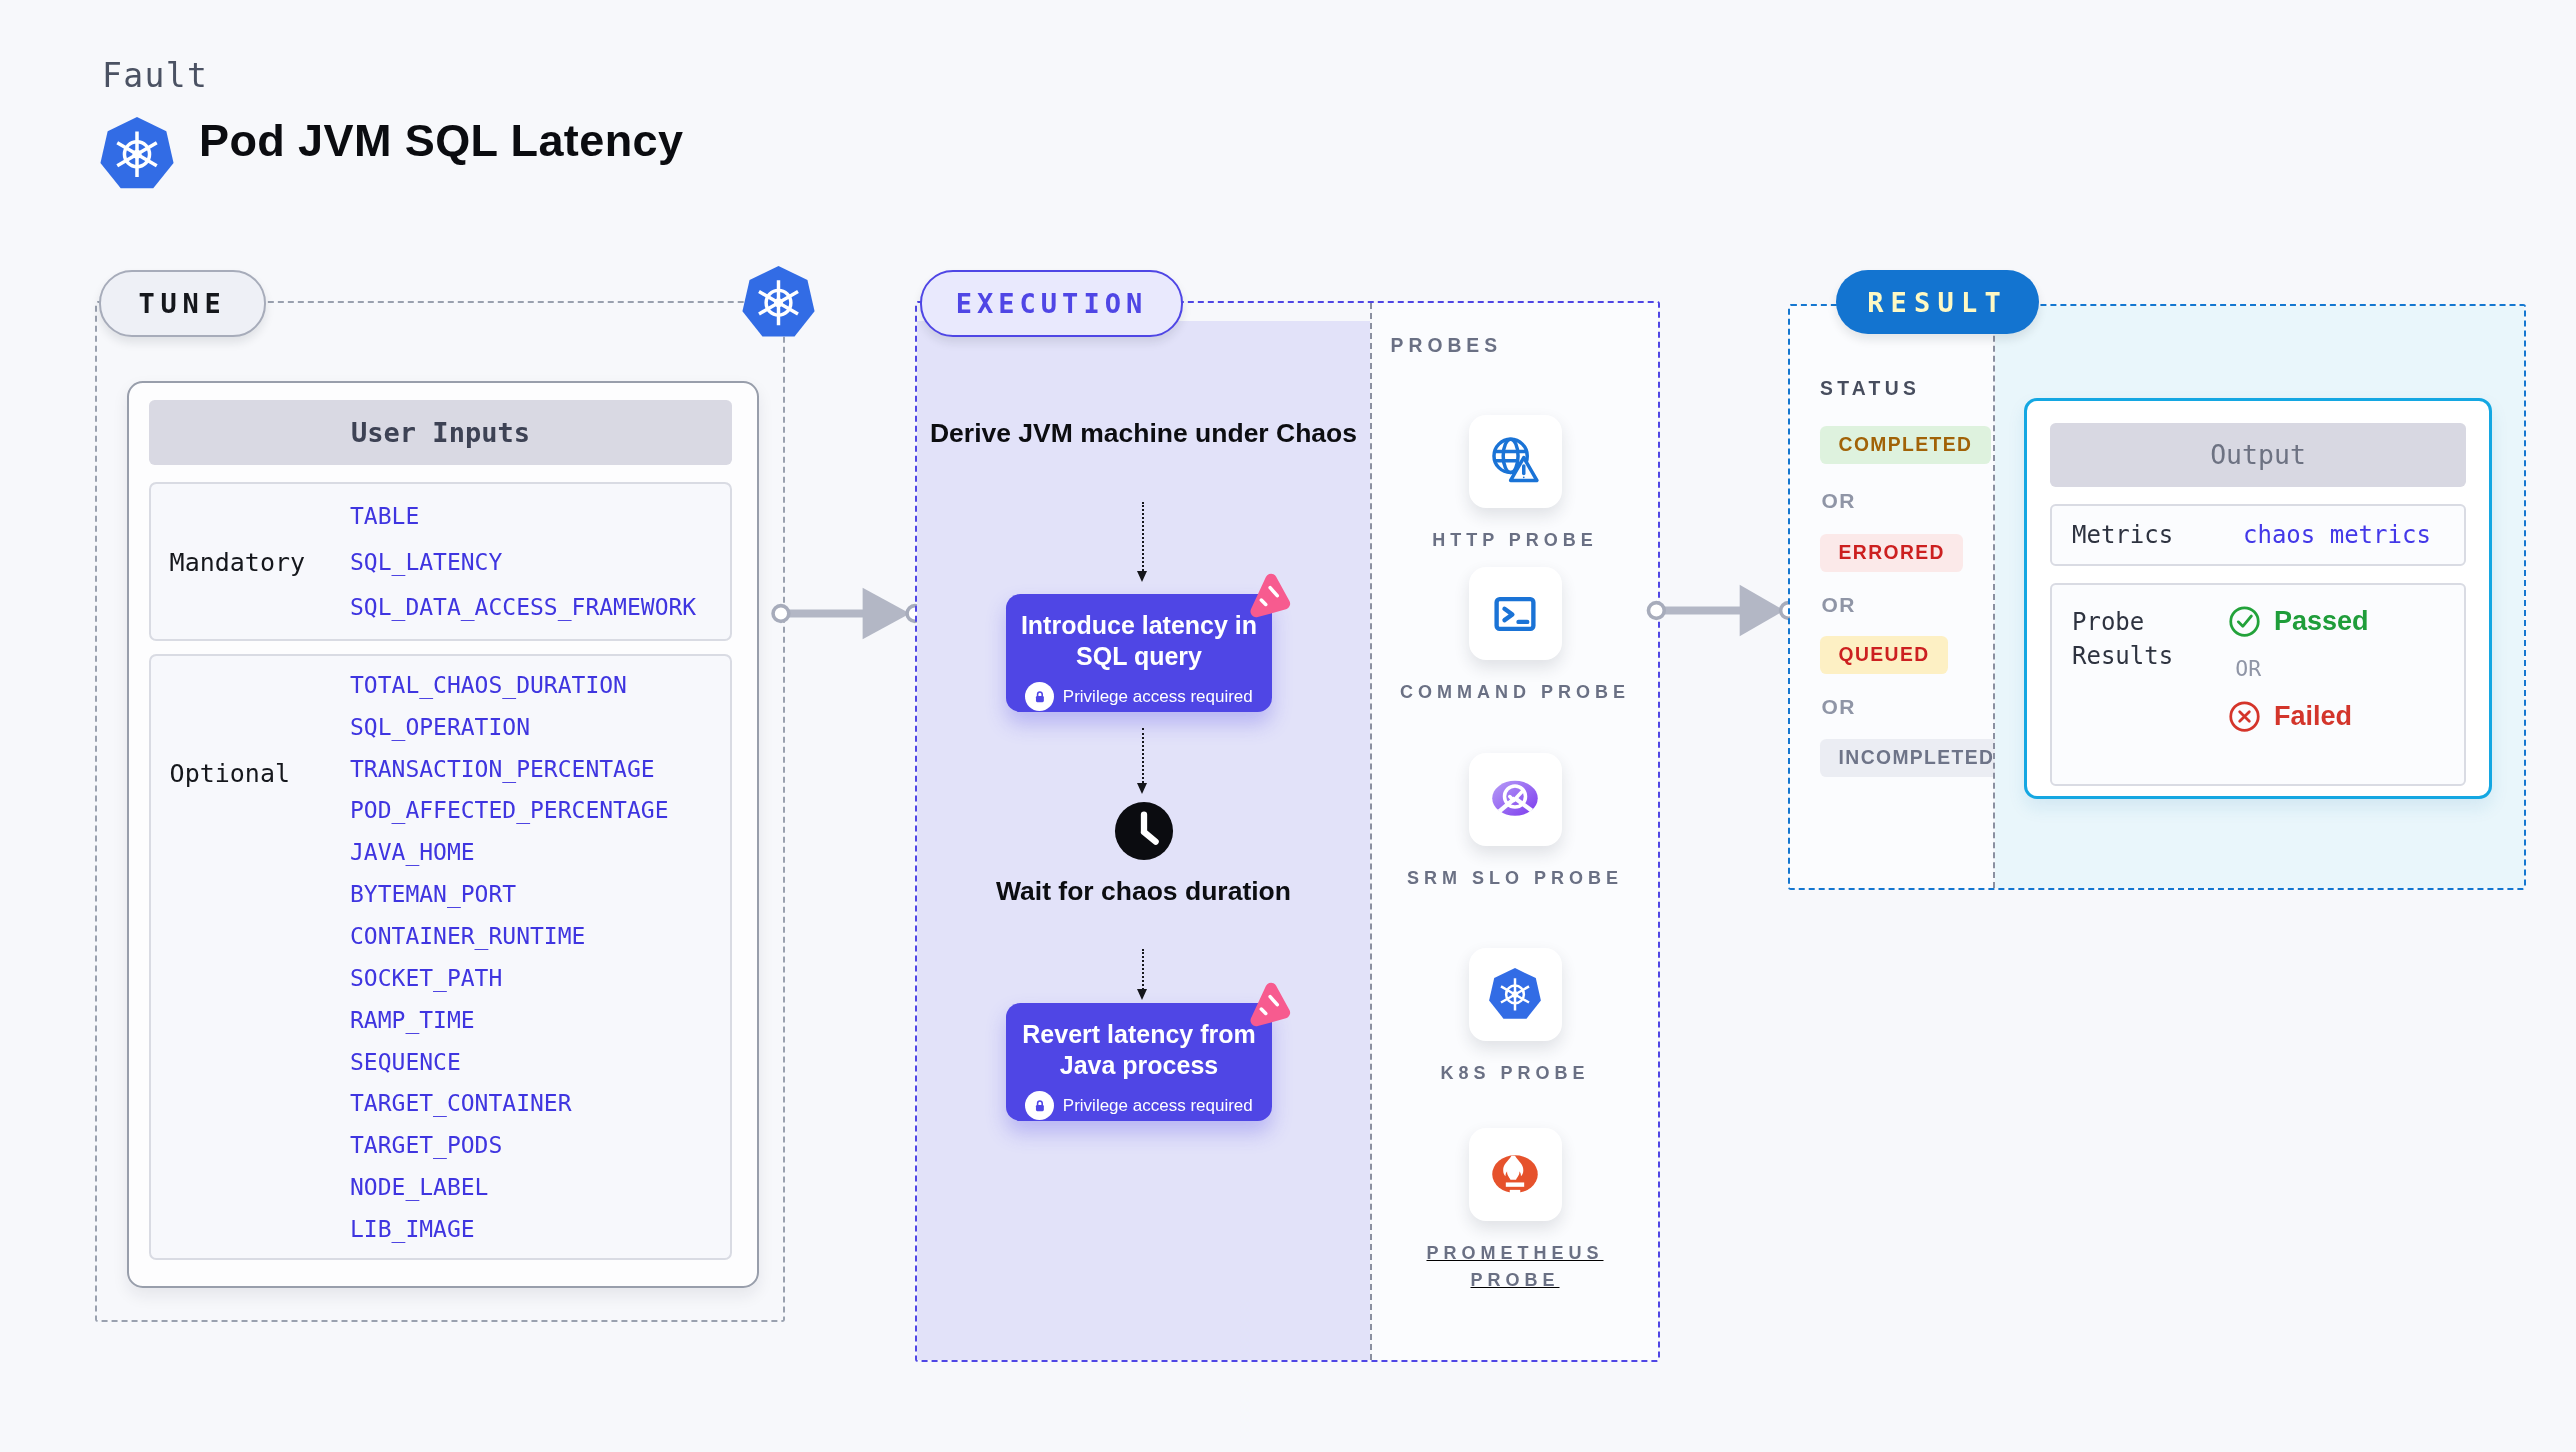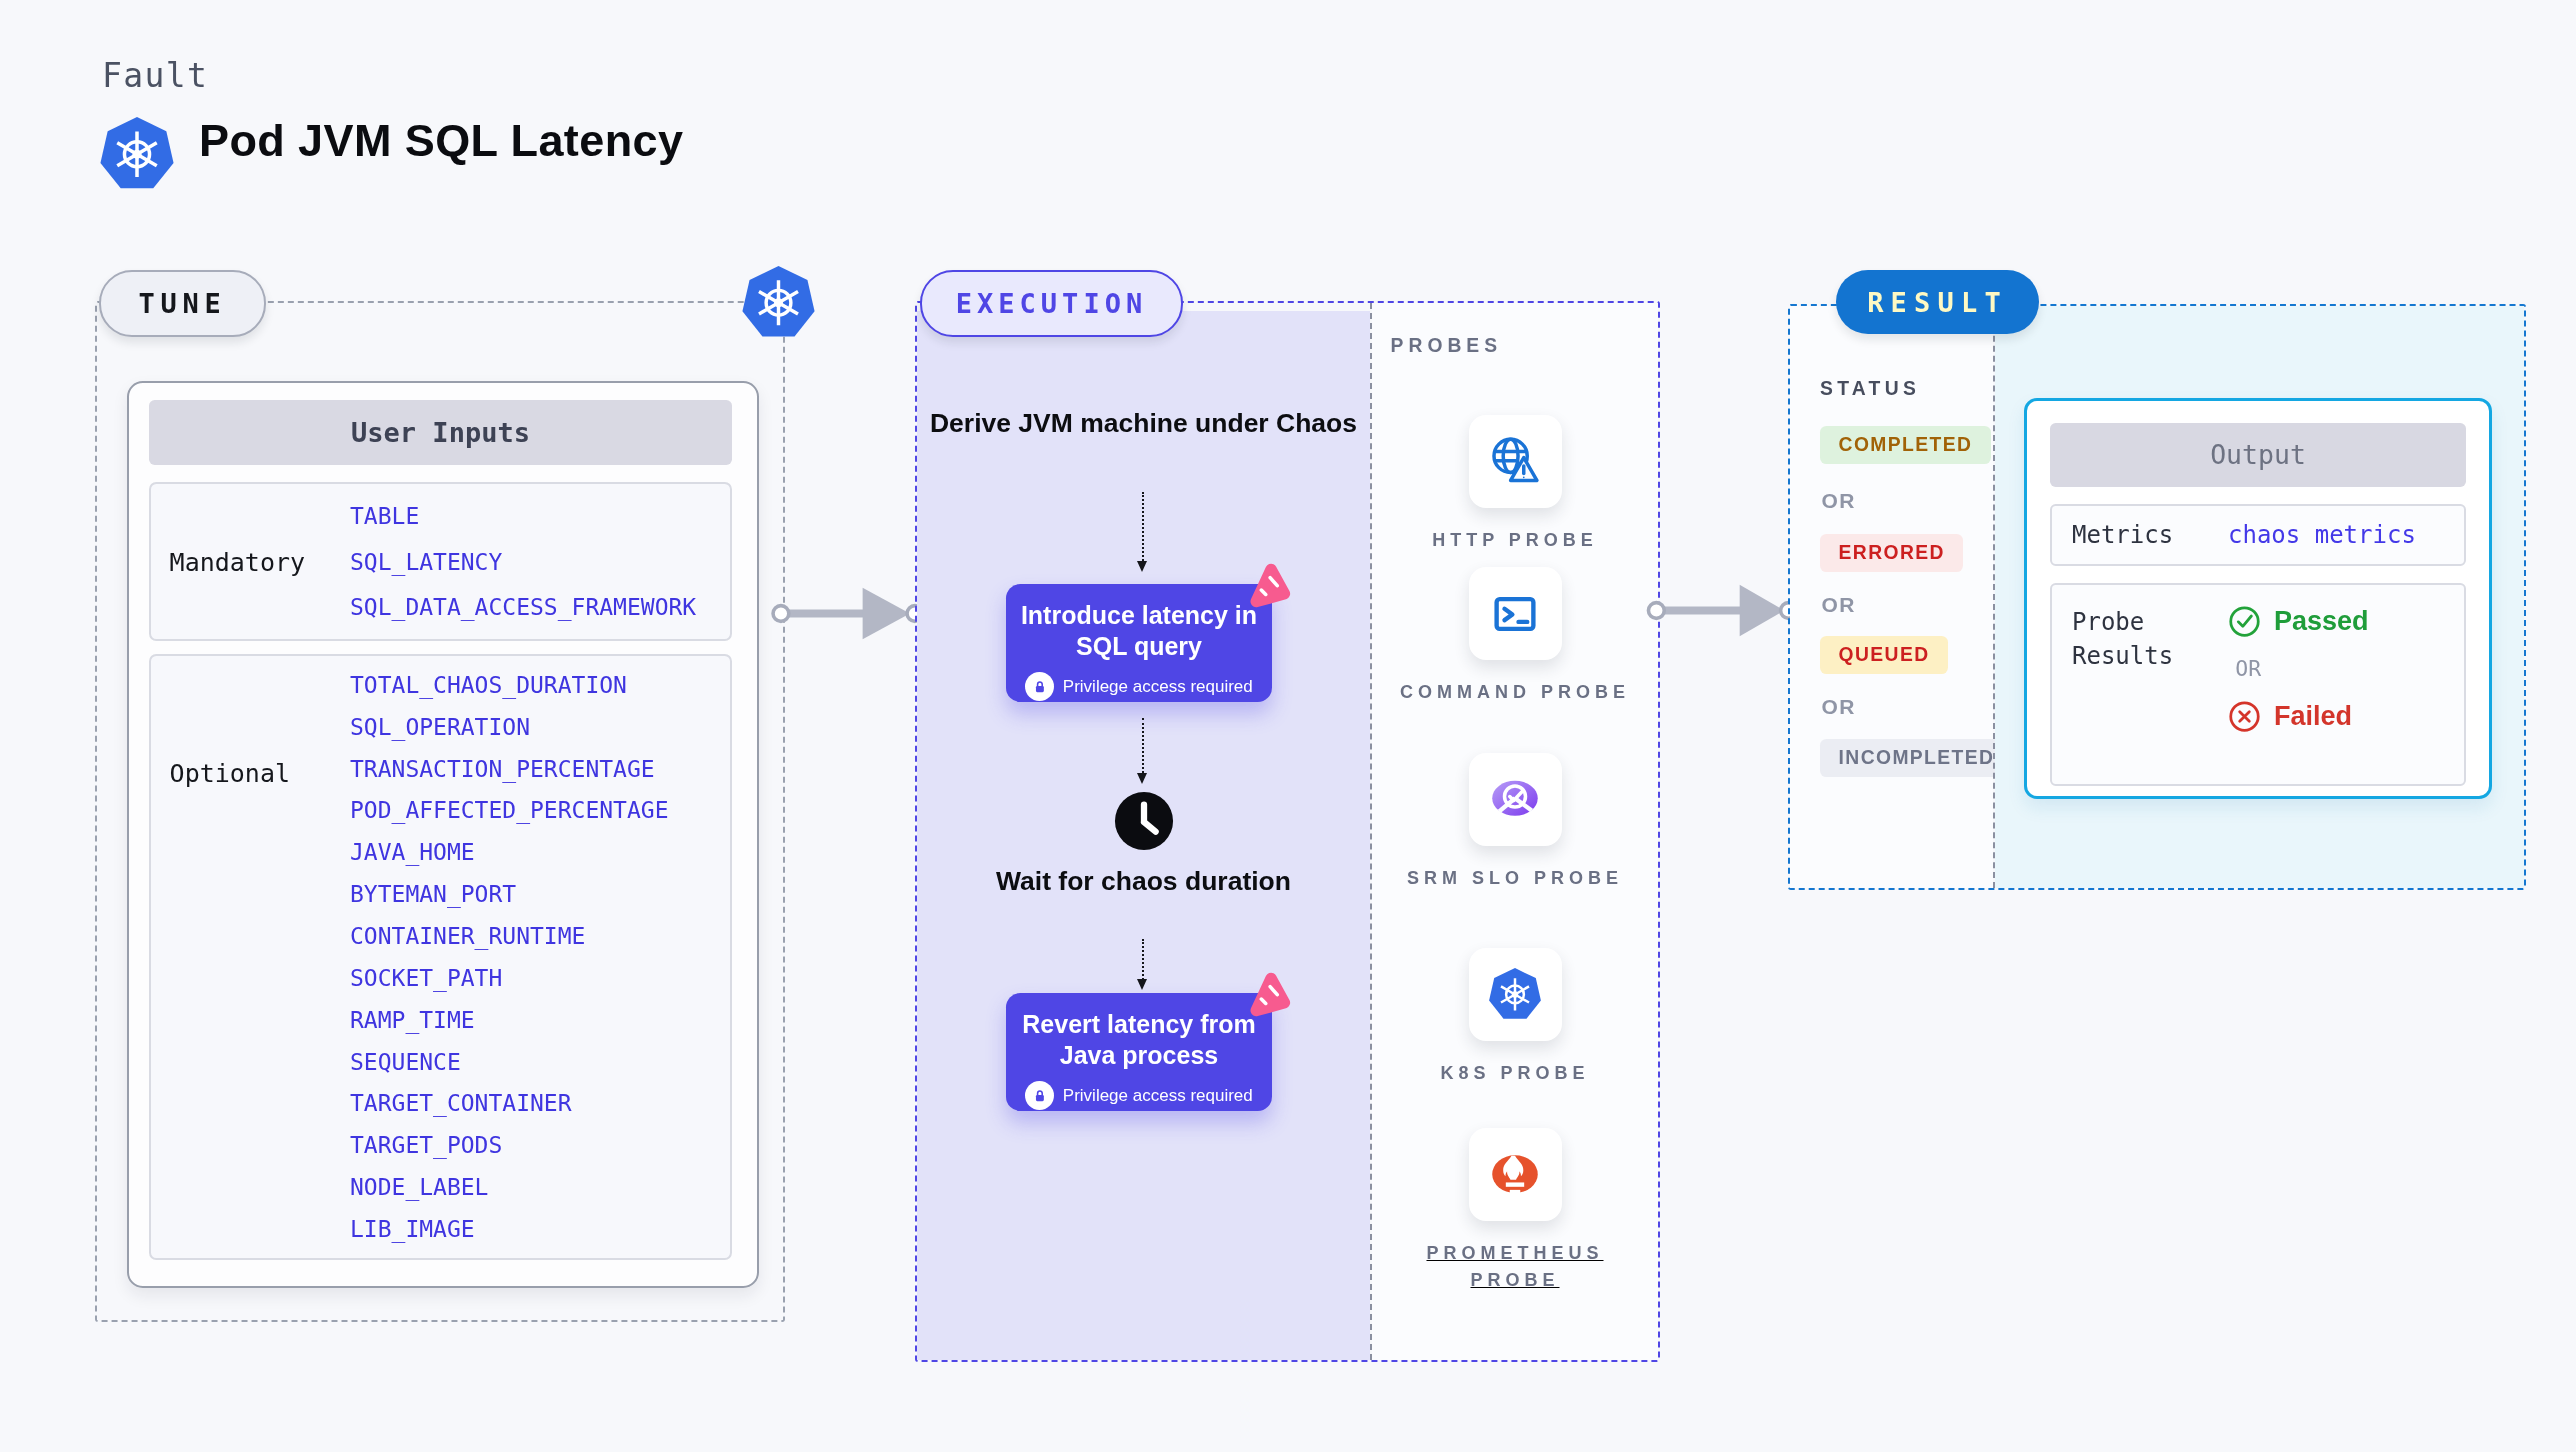--- a/index.html
+++ b/index.html
@@ -27,21 +27,21 @@
   .row-mandatory{top:99px;height:155px;}
   .row-optional{top:271px;height:602px;}
   .row-label{position:absolute;left:18.6px;font-family:"DejaVu Sans Mono",monospace;font-size:25px;color:#15171c;}
   .row-mandatory .row-label{top:50%;transform:translateY(-50%);}
   .row-optional .row-label{top:103px;}
   .row-items{position:absolute;left:199px;top:0;bottom:0;right:7.2px;display:flex;flex-direction:column;justify-content:space-evenly;}
   .param{font-family:"DejaVu Sans Mono",monospace;font-size:23px;font-weight:500;color:#3f35e0;white-space:nowrap;}
 
   
   .exec-box{position:absolute;left:915px;top:301px;width:741px;height:1057px;border:2.9px dashed #4f46e5;border-radius:2.9px;background-clip:padding-box;}
-  .exec-panel{position:absolute;left:0;top:8px;bottom:0;width:453px;background:#e2e2f9;}
+  .exec-panel{position:absolute;left:0;top:18px;bottom:0;width:453px;background:#e2e2f9;}
   .probes-col{position:absolute;left:453px;top:0;bottom:0;right:0;background:#fbfcfe;border-left:2.9px dashed #8b90a0;background-clip:padding-box;}
   .derive{position:absolute;left:0;top:95px;width:100%;text-align:center;font-size:26.5px;font-weight:bold;color:#0c0d11;line-height:34px;}
   .dotted-arrow{position:absolute;width:0;border-left:2.9px dotted #15161b;}
   .dotted-arrow::after{content:"";position:absolute;left:-7.2px;bottom:-11.5px;border:5.7px solid transparent;border-top:11.5px solid #15161b;}
   .da1{left:225px;top:181px;height:73px;}
   .da2{left:225px;top:407px;height:59px;}
   .da3{left:225px;top:628px;height:44px;}
   .step{position:absolute;left:89px;width:266px;background:#4f46e5;border-radius:14.3px;color:#fff;text-align:center;box-shadow:0 11.5px 20px rgba(79,70,229,.28);}
   .step1{top:273px;height:118px;}
   .step2{top:682px;height:118px;}
@@ -69,21 +69,21 @@
   .st-completed{top:120px;background:#def2de;color:#a16207;}
   .st-errored{top:228px;background:#fbe9e9;color:#cc2020;}
   .st-queued{top:330px;background:#fdf0c4;color:#cc2020;}
   .st-incompleted{top:433px;background:#ebedf3;color:#6e7488;}
   .status-or{position:absolute;left:31.5px;font-size:21px;font-weight:bold;color:#8f95a6;letter-spacing:1.4px;}
   .or1{top:183px;} .or2{top:287px;} .or3{top:389px;}
 
   .output-card{position:absolute;left:2024px;top:398px;width:468px;height:401px;background:#ffffff;border:3.6px solid #14a7e2;border-radius:13px;box-shadow:0 8.6px 17px rgba(20,120,180,.10);box-sizing:border-box;padding:21.5px 23px;}
   .output-header{height:64px;background:#d8d8e2;border-radius:5.7px;display:flex;align-items:center;justify-content:center;font-family:"DejaVu Sans Mono",monospace;font-size:26.5px;color:#6d7282;}
   .output-row{border:2.1px solid #d9dbe3;border-radius:5.7px;background:#fbfcfe;display:flex;align-items:flex-start;padding:0 20px;box-sizing:border-box;}
-  .metrics-row{margin-top:17px;height:62px;align-items:center;}
+  .metrics-row{margin-top:17px;height:62px;align-items:center;gap:15px;}
   .probe-results-row{margin-top:17px;height:203px;padding-top:20px;}
   .out-label{font-family:"DejaVu Sans Mono",monospace;font-size:24px;color:#2e3340;width:156px;flex:none;line-height:34px;}
   .metrics-value{font-family:"DejaVu Sans Mono",monospace;font-size:24px;font-weight:500;color:#4338e8;}
   .pr-stack{display:flex;flex-direction:column;gap:18.6px;}
   .pr-item{display:flex;align-items:center;gap:13px;}
   .pr-item svg{width:33px;height:33px;flex:none;}
   .passed-text{font-size:27px;font-weight:bold;color:#1f9d3a;}
   .failed-text{font-size:27px;font-weight:bold;color:#d3352b;}
   .output-or{font-family:"DejaVu Sans Mono",monospace;font-size:21.5px;color:#8f95a6;margin-left:7.2px;}
 

